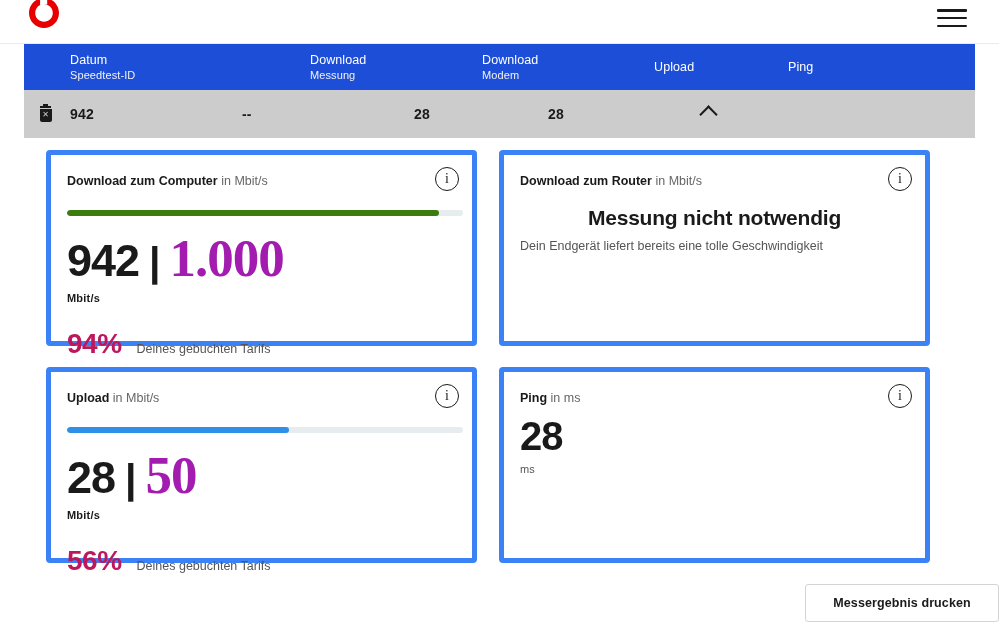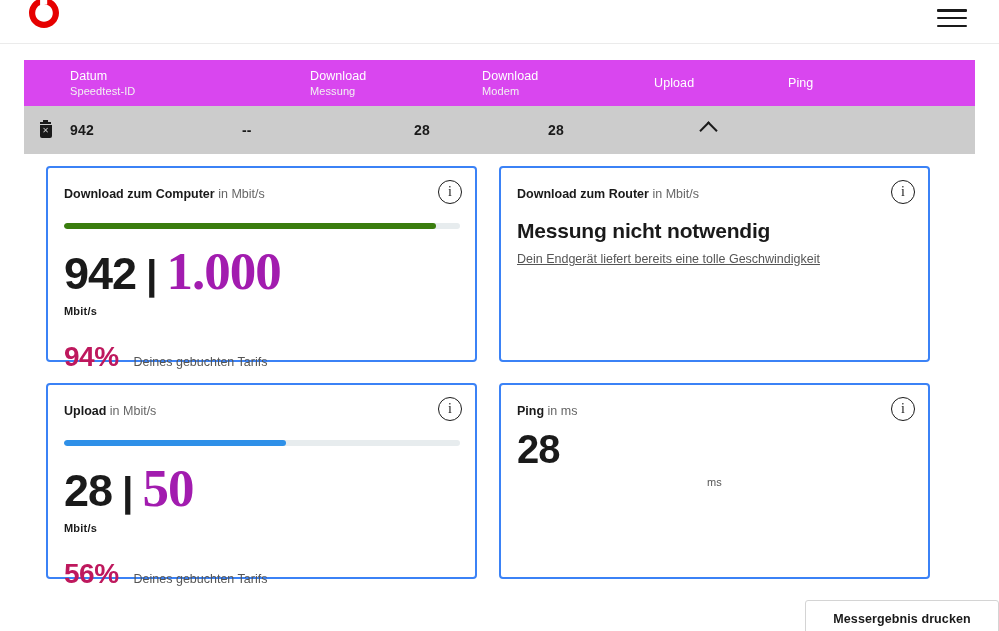--- a/index.html
+++ b/index.html
@@ -50,27 +50,26 @@
     width: 100%;
     background: #1a1a1a;
     border-radius: 1px;
   }
 
   
   .table-wrap {
     margin: 0 24px 0 24px;
   }
   .table-head {
-    background: #d946ef;
+    background: #1d4ed8;
     color: #ffffff;
     height: 46px;
     display: flex;
     align-items: center;
     padding: 0 0 0 0;
-    margin-top: 16px;
   }
   .col {
     flex: 0 0 auto;
     padding-left: 0;
   }
   .col-icon   { width: 46px; }
   .col-datum  { width: 240px; }
   .col-dlc    { width: 172px; }
   .col-dlm    { width: 172px; }
   .col-up     { width: 134px; }
@@ -162,21 +161,21 @@
   
   .grid {
     display: grid;
     grid-template-columns: 431px 431px;
     column-gap: 22px;
     row-gap: 21px;
     padding: 12px 24px 0 46px;
   }
   .card {
     background: #ffffff;
-    border: 2px solid #3b82f6;
+    border: 5px solid #3b82f6;
     border-radius: 4px;
     height: 196px;
     padding: 18px 16px 0 16px;
     position: relative;
     box-shadow: 0 0 0 rgba(0,0,0,0);
   }
   .card-head {
     font-size: 12.5px;
     line-height: 16px;
     color: #666666;
@@ -248,21 +247,20 @@
   .unit {
     font-size: 11px;
     font-weight: 700;
     color: #1a1a1a;
     margin-top: 7px;
     letter-spacing: .2px;
   }
   .unit.light {
     font-weight: 400;
     color: #555555;
-    text-align: center;
   }
   .percent-line {
     margin-top: 24px;
     display: flex;
     align-items: baseline;
   }
   .percent {
     font-size: 28px;
     font-weight: 700;
     letter-spacing: -.5px;
@@ -273,27 +271,27 @@
     color: #555555;
     margin-left: 15px;
   }
 
   .card-big-title {
     margin-top: 17px;
     font-size: 21px;
     font-weight: 700;
     color: #1a1a1a;
     letter-spacing: -.2px;
+    text-align: center;
   }
   .card-sub {
     margin-top: 8px;
     font-size: 12.5px;
     color: #555555;
     line-height: 17px;
-    text-decoration: underline;
   }
 
   .ping-value {
     margin-top: 10px;
     font-size: 40px;
     font-weight: 700;
     letter-spacing: -1px;
     color: #1a1a1a;
     line-height: 1;
   }

